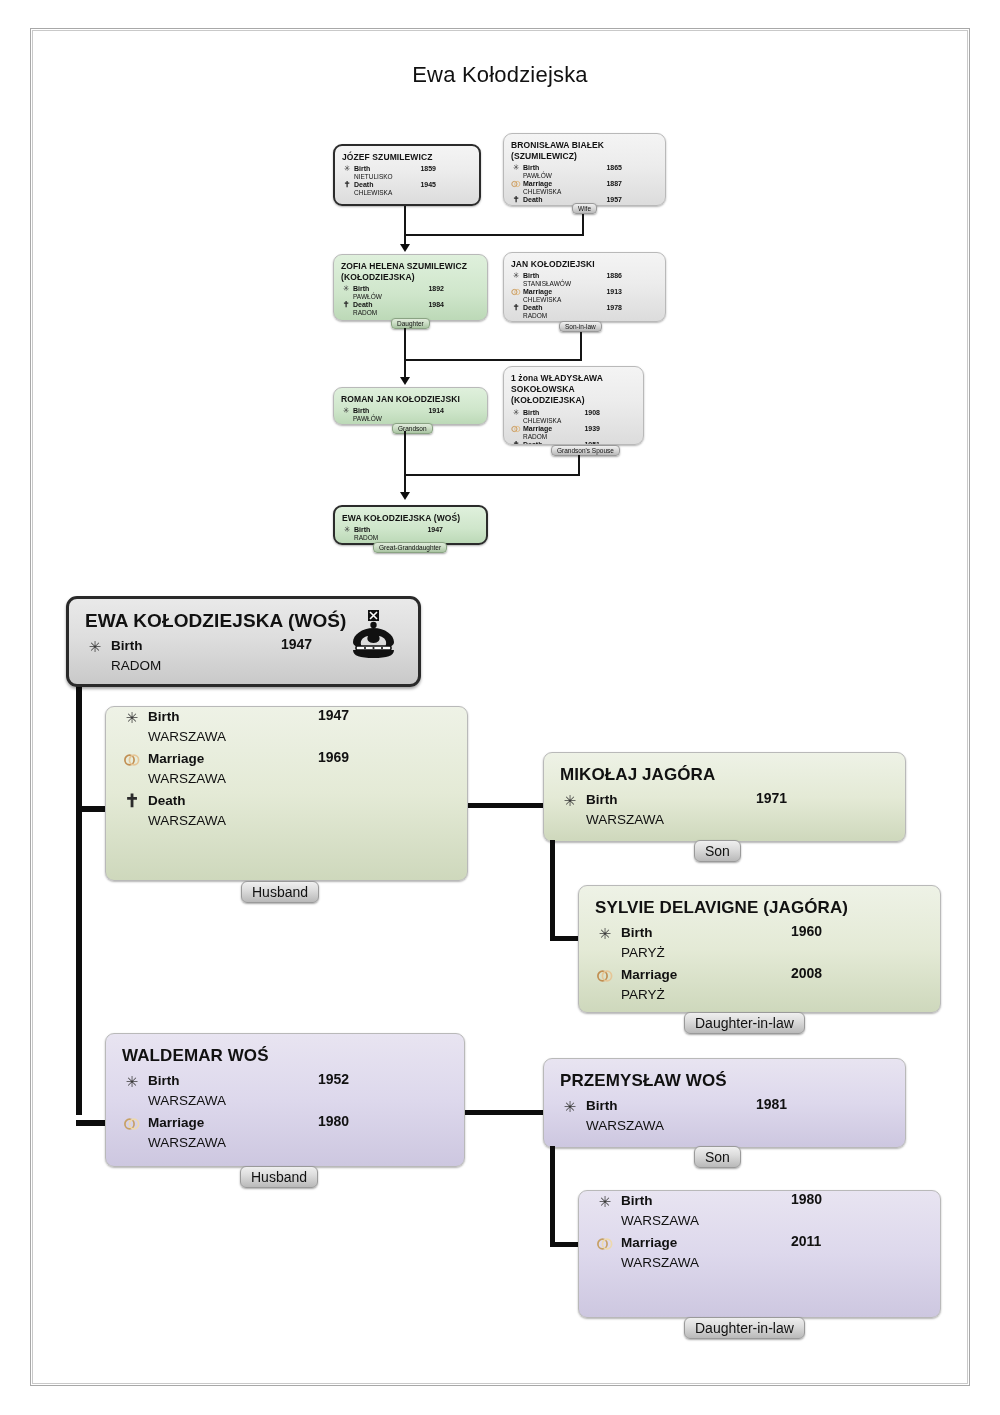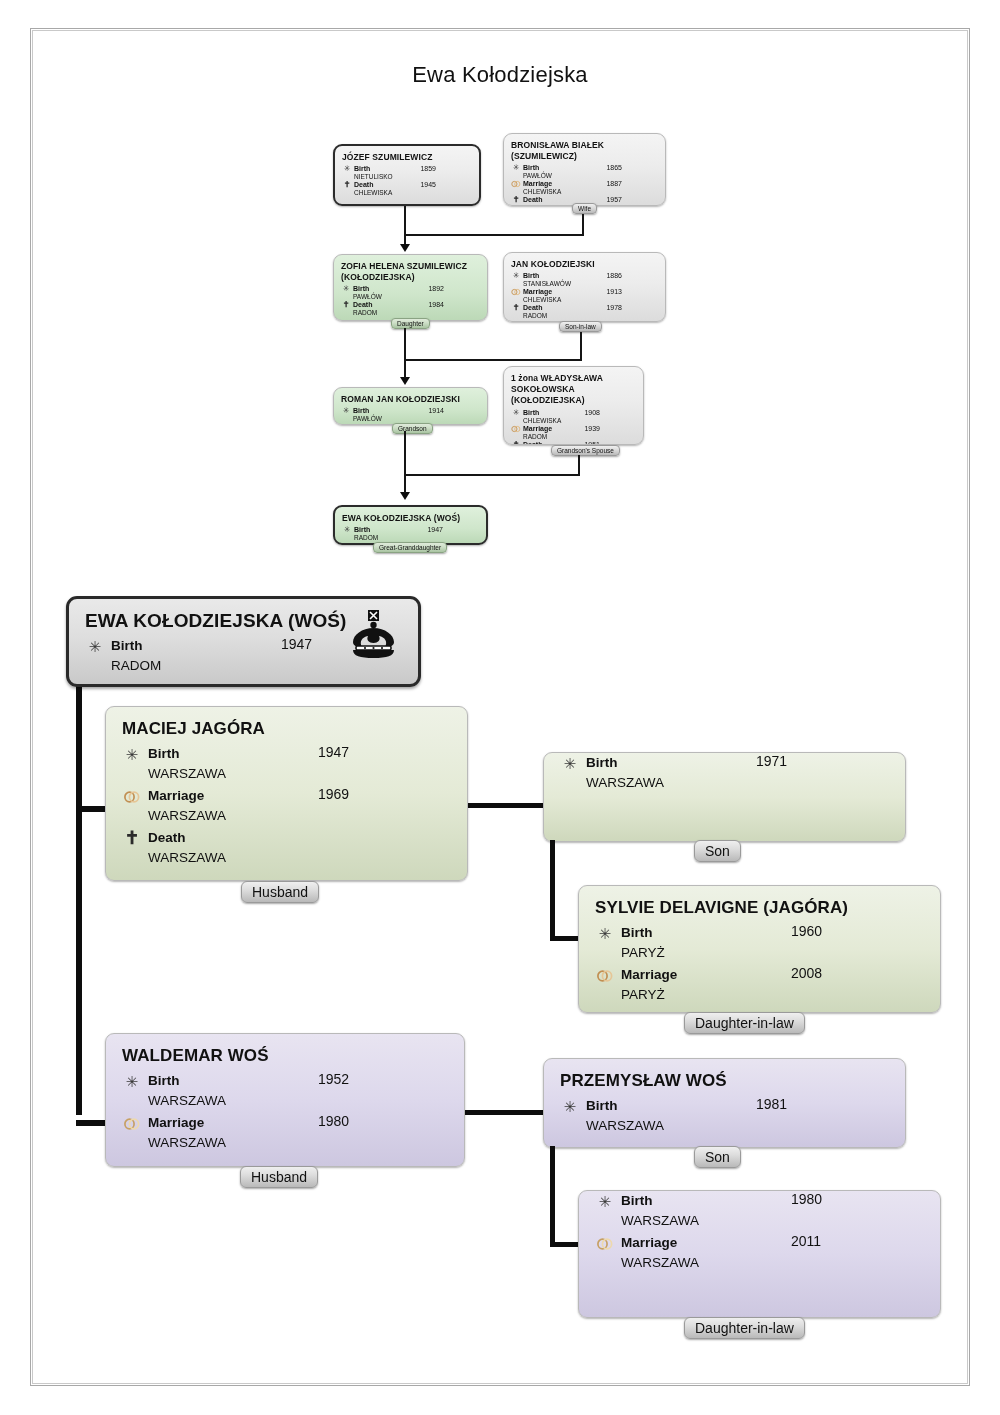--- a/index.html
+++ b/index.html
@@ -35,21 +35,21 @@
     border:1px solid #b9b9b9;
     box-shadow:0 1px 2px rgba(0,0,0,.30);
     overflow:hidden;
   }
   .pbox .pname{
     font-weight:bold; color:#111;
     letter-spacing:.1px;
   }
   .pbox .evt{ position:relative; }
   .pbox .evt .lbl{ font-weight:bold; color:#111; }
-  .pbox .evt .yr { position:absolute; color:#111; font-weight:normal;}
+  .pbox .evt .yr { position:absolute; color:#111; font-weight:bold;}
   .pbox .evt .plc{ color:#111; font-weight:normal; }
 
   
   .fill-gray{ background:linear-gradient(to bottom,#f4f4f4 0%,#ececec 45%,#dcdcdc 100%); }
   
   .fill-green{ background:linear-gradient(to bottom,#dff0dc 0%,#cfe6cb 60%,#bcd9b7 100%); }
   
   .fill-green2{ background:linear-gradient(to bottom,#eef2e6 0%,#e4ead6 50%,#ced8bc 100%); }
   
   .fill-violet{ background:linear-gradient(to bottom,#e8e4f1 0%,#ddd8ec 50%,#cdc7e0 100%); }
@@ -316,21 +316,20 @@
       <rect x="10" y="37" width="35" height="4" rx="1.4" fill="#fff" stroke="#111" stroke-width="1.6"></rect>
       <path d="M7 41 C7 47 14 49 27.5 49 C41 49 48 47 48 41 Z" fill="#111"></path>
       <circle cx="19" cy="39" r="1.1" fill="#111"></circle>
       <circle cx="27.5" cy="39" r="1.1" fill="#111"></circle>
       <circle cx="36" cy="39" r="1.1" fill="#111"></circle>
     </svg>
   </div>
 </div>
 
 <div class="pbox big fill-green2" style="left:105px; top:706px; width:363px; height:175px;">
-  <div class="pname">MACIEJ JAGÓRA</div>
   <div class="rows">
     <div class="evt">
       <span class="ico ico-birth">✳</span>
       <span class="lbl">Birth</span>
       <span class="yr">1947</span>
       <span class="plc">WARSZAWA</span>
     </div>
     <div class="evt">
       <span class="ico ico-marr" style="top:4px;">
         <svg width="18" height="14" viewBox="0 0 18 14">
@@ -348,20 +347,21 @@
       <span class="yr"></span>
       <span class="plc">WARSZAWA</span>
     </div>
   </div>
 </div>
 <div class="badge lg" style="left:241px; top:881px;">Husband</div>
 
 <div class="ln" style="left:468px; top:803px; width:80px; height:5px;"></div>
 
 <div class="pbox big fill-green2" style="left:543px; top:752px; width:363px; height:90px;">
+  <div class="pname">MIKOŁAJ JAGÓRA</div>
   <div class="rows">
     <div class="evt">
       <span class="ico ico-birth">✳</span>
       <span class="lbl">Birth</span>
       <span class="yr">1971</span>
       <span class="plc">WARSZAWA</span>
     </div>
   </div>
 </div>
 <div class="badge lg" style="left:694px; top:840px;">Son</div>

